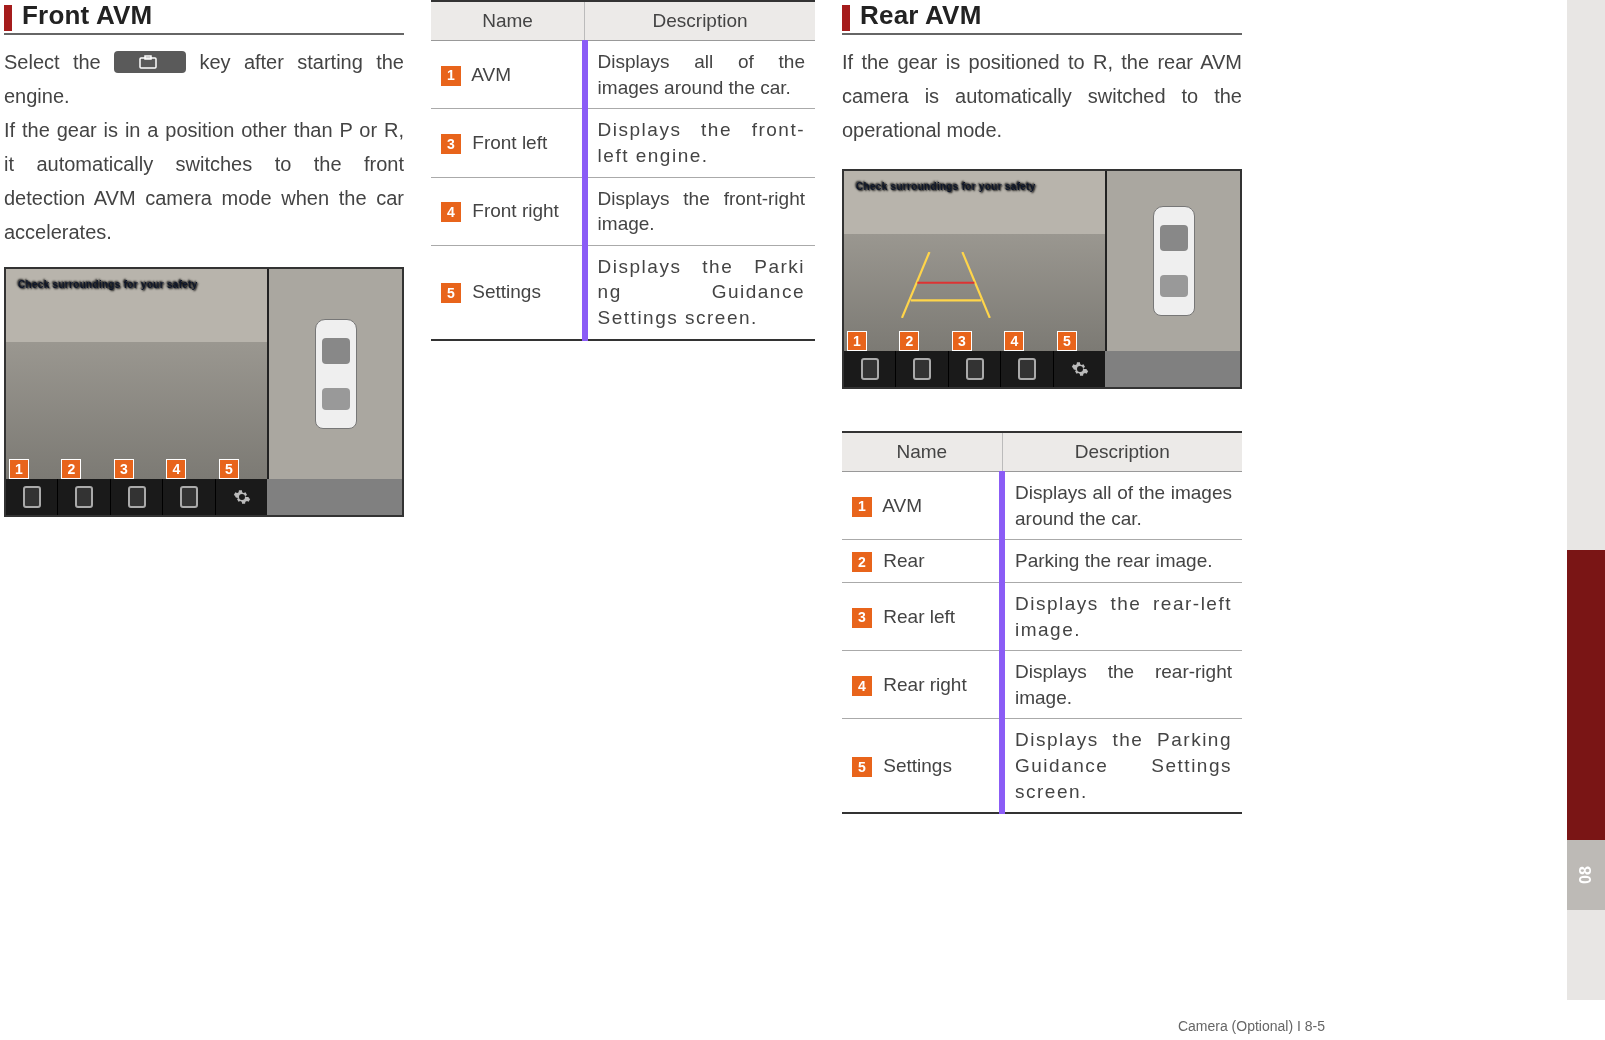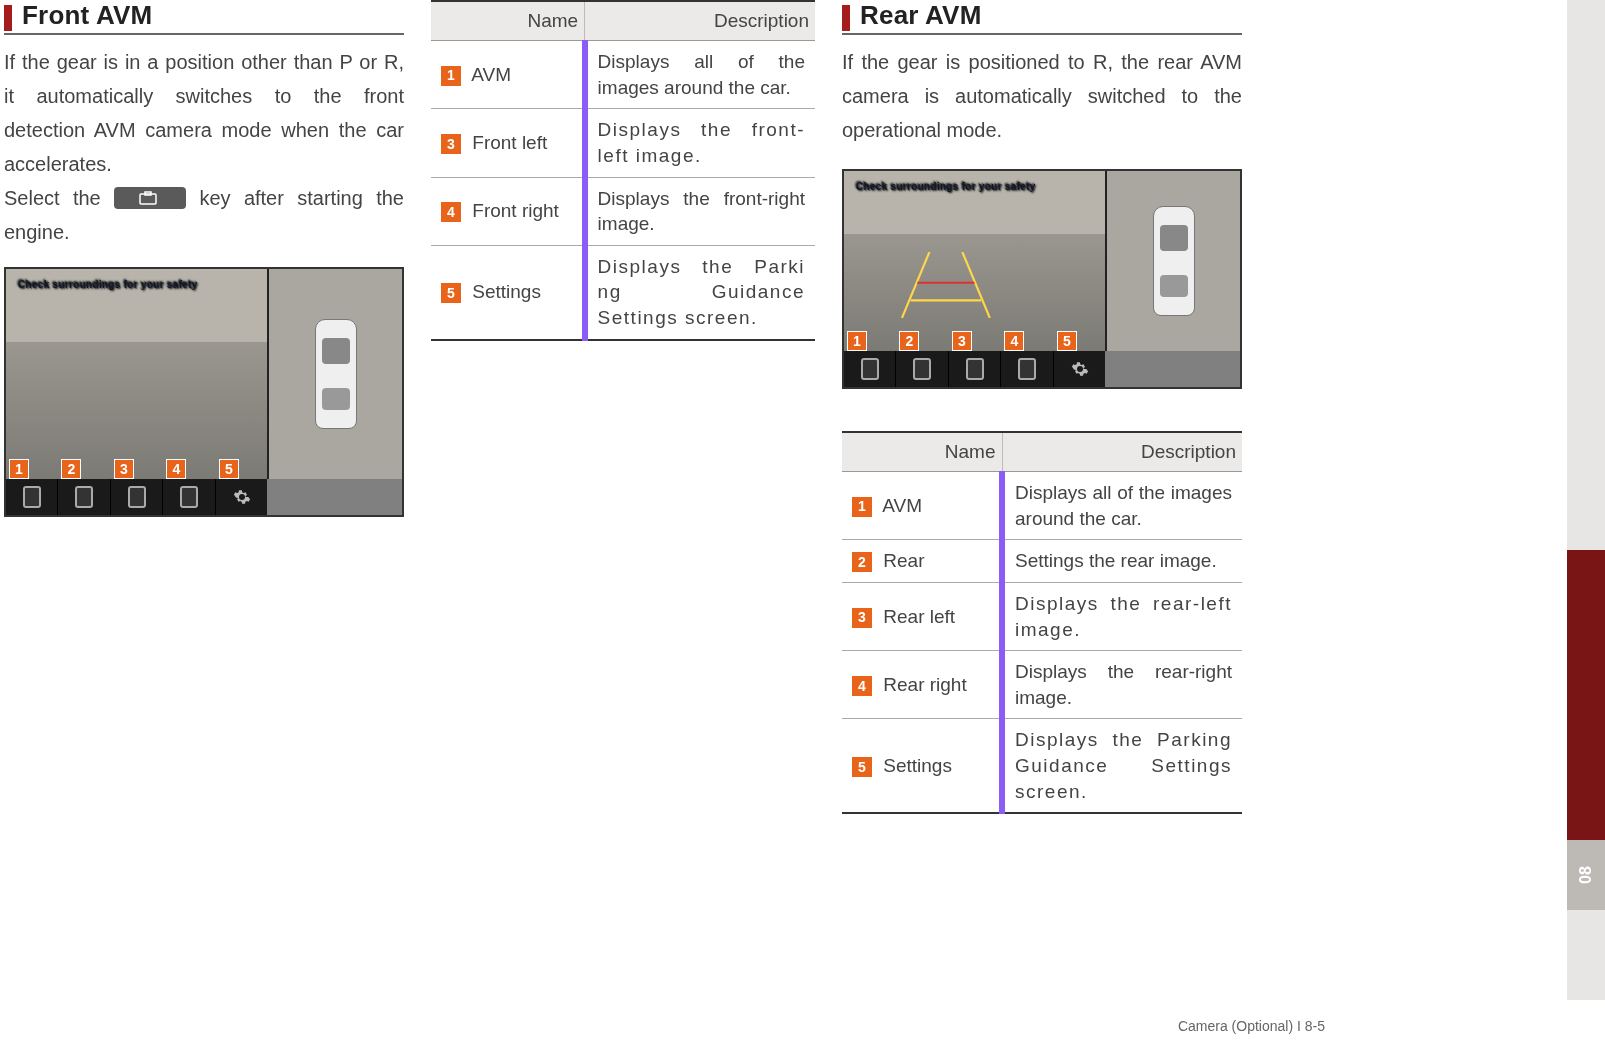--- a/index.html
+++ b/index.html
@@ -171,21 +171,21 @@
       border-top: 2px solid #333;
       border-bottom: 2px solid #333;
       font-size: 19px;
     }
     .desc-table th {
       background: #eceae8;
       font-weight: normal;
       color: #444;
       padding: 8px 6px;
       border-bottom: 1px solid #999;
-      text-align: right;
+      text-align: center;
     }
     .desc-table th:first-child {
       width: 40%;
       border-right: 1px solid #bbb;
     }
     .desc-table td {
       padding: 8px 10px;
       border-bottom: 1px solid #aaa;
       vertical-align: middle;
       color: #444;
@@ -257,31 +257,31 @@
 </head>
 <body>
 
 <div class="page">
 
   <div class="col col-left">
     <div class="section-head">
       <div class="red-bar"></div>
       <div class="section-title">Front AVM</div>
     </div>
-    <p class="body-text">If the gear is in a position other than P or R, it automatically switches to the front detection AVM camera mode when the car accelerates.</p>
     <p class="body-text">
       <span>Select the </span>
       <span class="key-icon">
         <svg width="22" height="14" viewBox="0 0 22 14">
           <rect x="1" y="3" width="16" height="10" rx="1" fill="none" stroke="#fff" stroke-width="1.5"></rect>
           <rect x="6" y="1" width="6" height="3" fill="none" stroke="#fff" stroke-width="1.5"></rect>
         </svg>
       </span>
       <span> key after starting the engine.</span>
     </p>
+    <p class="body-text">If the gear is in a position other than P or R, it automatically switches to the front detection AVM camera mode when the car accelerates.</p>
 
     <div class="screenshot">
       <div class="cam-left"></div>
       <div class="overlay-text">Check surroundings for your safety</div>
       <div class="cam-right-pane">
         <div class="car-top"></div>
       </div>
       <div class="button-row">
         <div class="btn-slot">
             <div class="num-badge">1</div>
@@ -317,21 +317,21 @@
           <th>Description</th>
         </tr>
       </thead>
       <tbody>
           <tr>
             <td class="name-cell"><span class="inline-badge">1</span> AVM</td>
             <td class="desc-cell">Displays all of the images around the car.</td>
           </tr>
           <tr>
             <td class="name-cell"><span class="inline-badge">3</span> Front left</td>
-            <td class="desc-cell stretch">Displays the front-left image.</td>
+            <td class="desc-cell stretch">Displays the front-left engine.</td>
           </tr>
           <tr>
             <td class="name-cell"><span class="inline-badge">4</span> Front right</td>
             <td class="desc-cell">Displays the front-right image.</td>
           </tr>
           <tr>
             <td class="name-cell"><span class="inline-badge">5</span> Settings</td>
             <td class="desc-cell stretch">Displays the Parki ng Guidance Settings screen.</td>
           </tr>
         </tbody>
@@ -391,21 +391,21 @@
           <th>Description</th>
         </tr>
       </thead>
       <tbody>
           <tr>
             <td class="name-cell"><span class="inline-badge">1</span> AVM</td>
             <td class="desc-cell">Displays all of the images around the car.</td>
           </tr>
           <tr>
             <td class="name-cell"><span class="inline-badge">2</span> Rear</td>
-            <td class="desc-cell">Settings the rear image.</td>
+            <td class="desc-cell">Parking the rear image.</td>
           </tr>
           <tr>
             <td class="name-cell"><span class="inline-badge">3</span> Rear left</td>
             <td class="desc-cell stretch">Displays the rear-left image.</td>
           </tr>
           <tr>
             <td class="name-cell"><span class="inline-badge">4</span> Rear right</td>
             <td class="desc-cell">Displays the rear-right image.</td>
           </tr>
           <tr>

